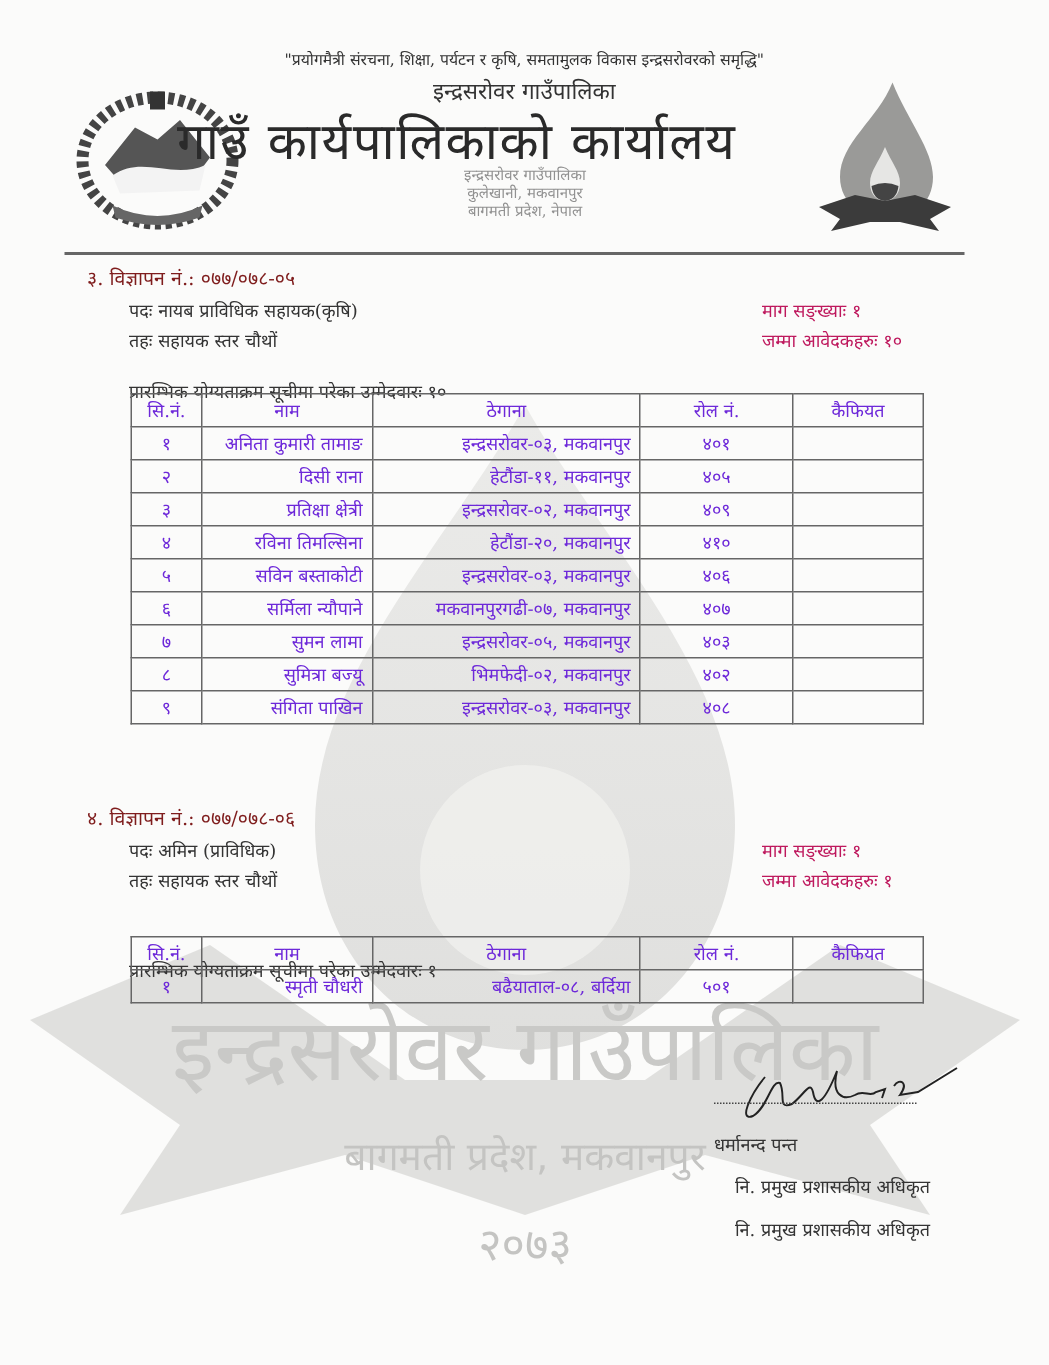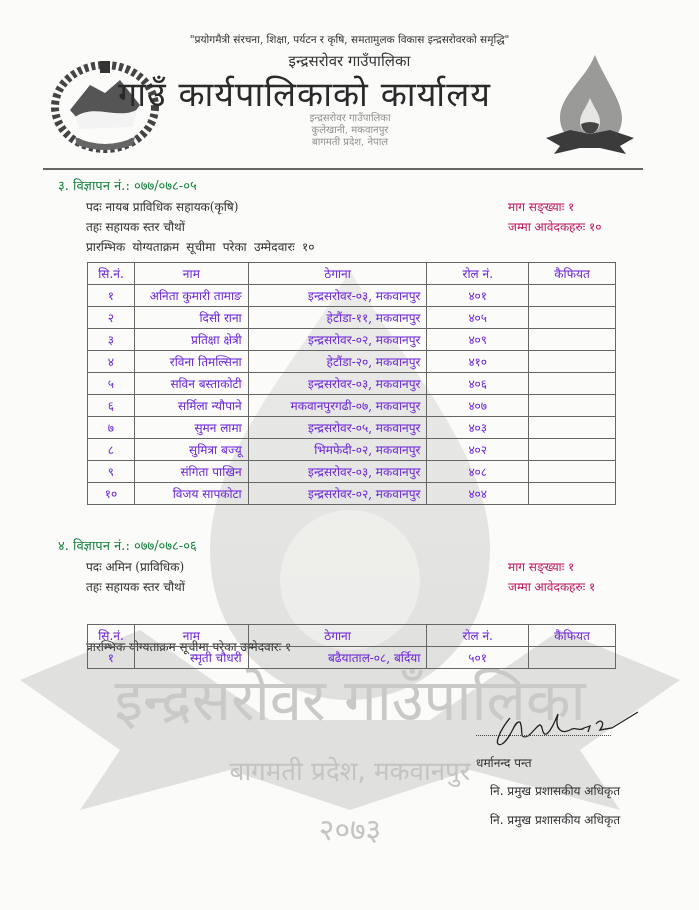--- a/index.html
+++ b/index.html
@@ -17,21 +17,21 @@
   }
   
   .motto { left: 0; width: 699px; top: 32px; text-align: center; font-size: 10.5px; color: #333; }
   .muni { left: 0; width: 699px; top: 50px; text-align: center; font-size: 15px; color: #333; }
   .office { left: 0; width: 609px; top: 70px; text-align: center; font-size: 34px; color: #2a2a2a; letter-spacing: 1px; font-family: "DejaVu Sans", sans-serif; }
   .stamp { left: 280px; top: 112px; width: 140px; text-align: center; font-size: 10px; color: #777; line-height: 12px; opacity: .8; }
   .hr { left: 43px; top: 168px; width: 600px; height: 0; border-top: 2px solid #666; }
   .logo-left { left: 45px; top: 55px; width: 120px; height: 100px; }
   .logo-right { left: 540px; top: 50px; width: 100px; height: 112px; }
 
-  .sec-title { font-size: 13px; color: #15803d; text-align: center; }
+  .sec-title { font-size: 13px; color: #7f1d1d; text-align: center; }
   .line { font-size: 12px; color: #333; }
   .right-col { font-size: 12px; color: #be185d; }
 
   table.cand {
     position: absolute; border-collapse: collapse;
     font-size: 12px; color: #6d28d9; background: transparent;
   }
   table.cand td, table.cand th {
     border: 1px solid #666; height: 21px; padding: 0 6px; font-weight: normal;
   }
@@ -83,21 +83,21 @@
 <div class="abs stamp">
   <div>इन्द्रसरोवर गाउँपालिका</div>
   <div>कुलेखानी, मकवानपुर</div>
   <div>बागमती प्रदेश, नेपाल</div>
 </div>
 <div class="abs hr"></div>
 
 <div class="abs sec-title" style="left:58px; top:176px;">३. विज्ञापन नं.: ०७७/०७८-०५</div>
 <div class="abs line" style="left:86px; top:198px;">पदः नायब प्राविधिक सहायक(कृषि)</div>
 <div class="abs line" style="left:86px; top:218px;">तहः सहायक स्तर चौथों</div>
-<div class="abs line" style="left:86px; top:238px;font-family:Liberation Mono, monospace;">प्रारम्भिक योग्यताक्रम सूचीमा परेका उम्मेदवारः १०</div>
+<div class="abs line" style="left:86px; top:252px;">प्रारम्भिक योग्यताक्रम सूचीमा परेका उम्मेदवारः १०</div>
 <div class="abs right-col" style="left:508px; top:198px;">माग सङ्ख्याः १</div>
 <div class="abs right-col" style="left:508px; top:218px;">जम्मा आवेदकहरुः १०</div>
 
 <table class="cand" style="left:87px; top:262px; width:529px;">
   <colgroup>
       <col style="width:47px">
       <col style="width:114px">
       <col style="width:179px">
       <col style="width:102px">
       <col style="width:87px">
@@ -168,27 +168,20 @@
         <td class="c">४०२</td>
         <td></td>
       </tr>
     <tr>
         <td class="c">९</td>
         <td class="l">संगिता पाखिन</td>
         <td class="l">इन्द्रसरोवर-०३, मकवानपुर</td>
         <td class="c">४०८</td>
         <td></td>
       </tr>
-    <tr>
-        <td class="c">१०</td>
-        <td class="l">विजय सापकोटा</td>
-        <td class="l">इन्द्रसरोवर-०२, मकवानपुर</td>
-        <td class="c">४०४</td>
-        <td></td>
-      </tr>
   </tbody>
 </table>
 
 <div class="abs sec-title" style="left:58px; top:536px;">४. विज्ञापन नं.: ०७७/०७८-०६</div>
 <div class="abs line" style="left:86px; top:558px;">पदः अमिन (प्राविधिक)</div>
 <div class="abs line" style="left:86px; top:578px;">तहः सहायक स्तर चौथों</div>
 <div class="abs line" style="left:86px; top:598px;margin-top:40px;">प्रारम्भिक योग्यताक्रम सूचीमा परेका उम्मेदवारः १</div>
 <div class="abs right-col" style="left:508px; top:558px;">माग सङ्ख्याः १</div>
 <div class="abs right-col" style="left:508px; top:578px;">जम्मा आवेदकहरुः १</div>
 

